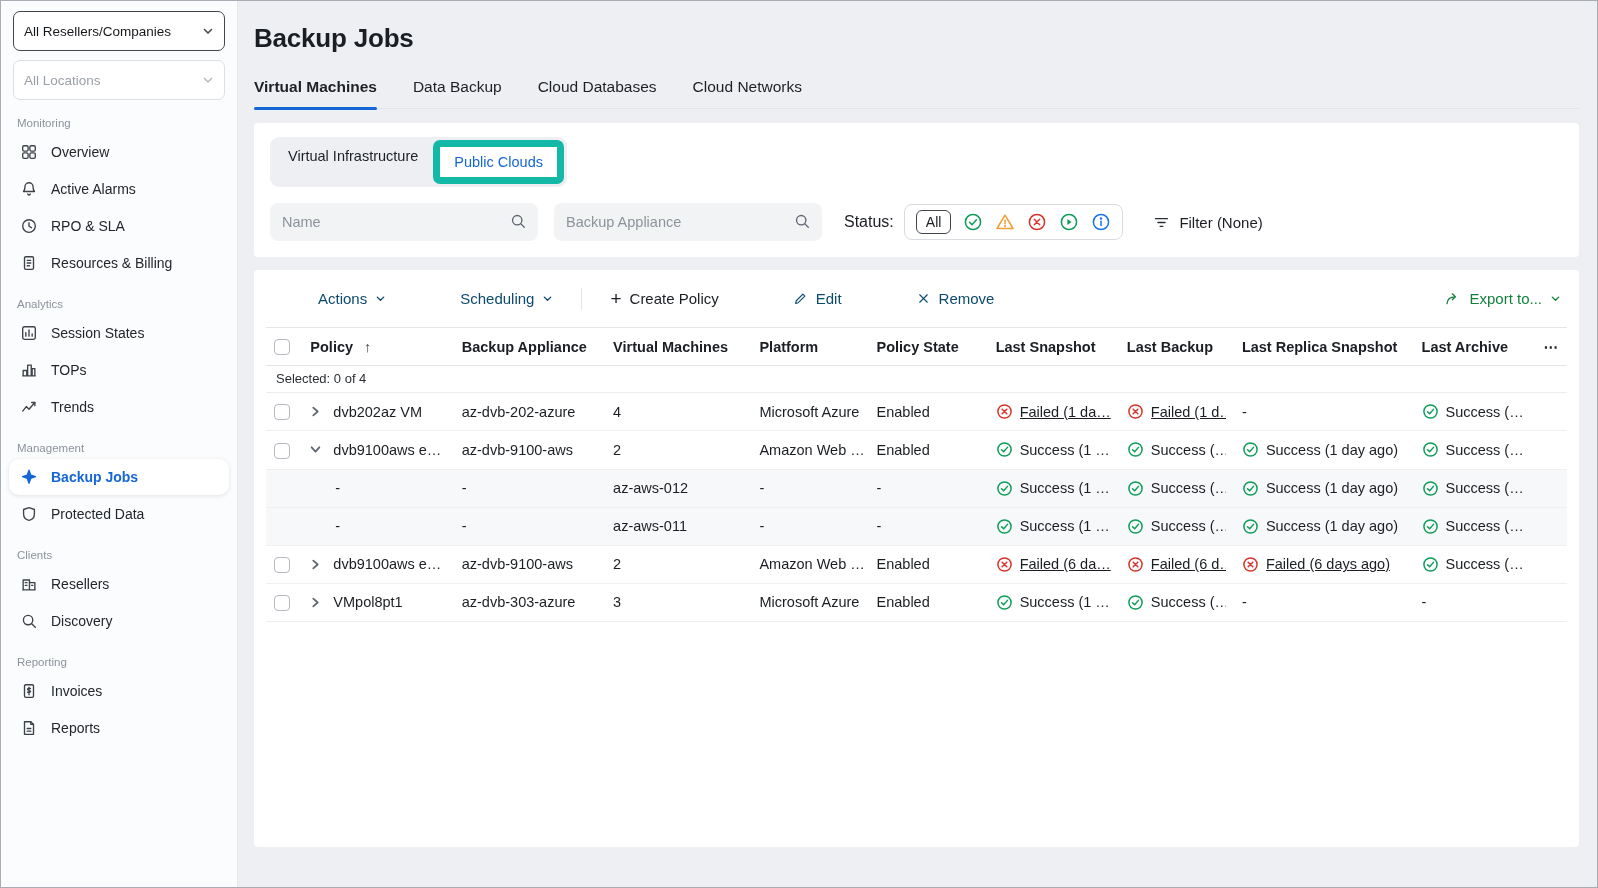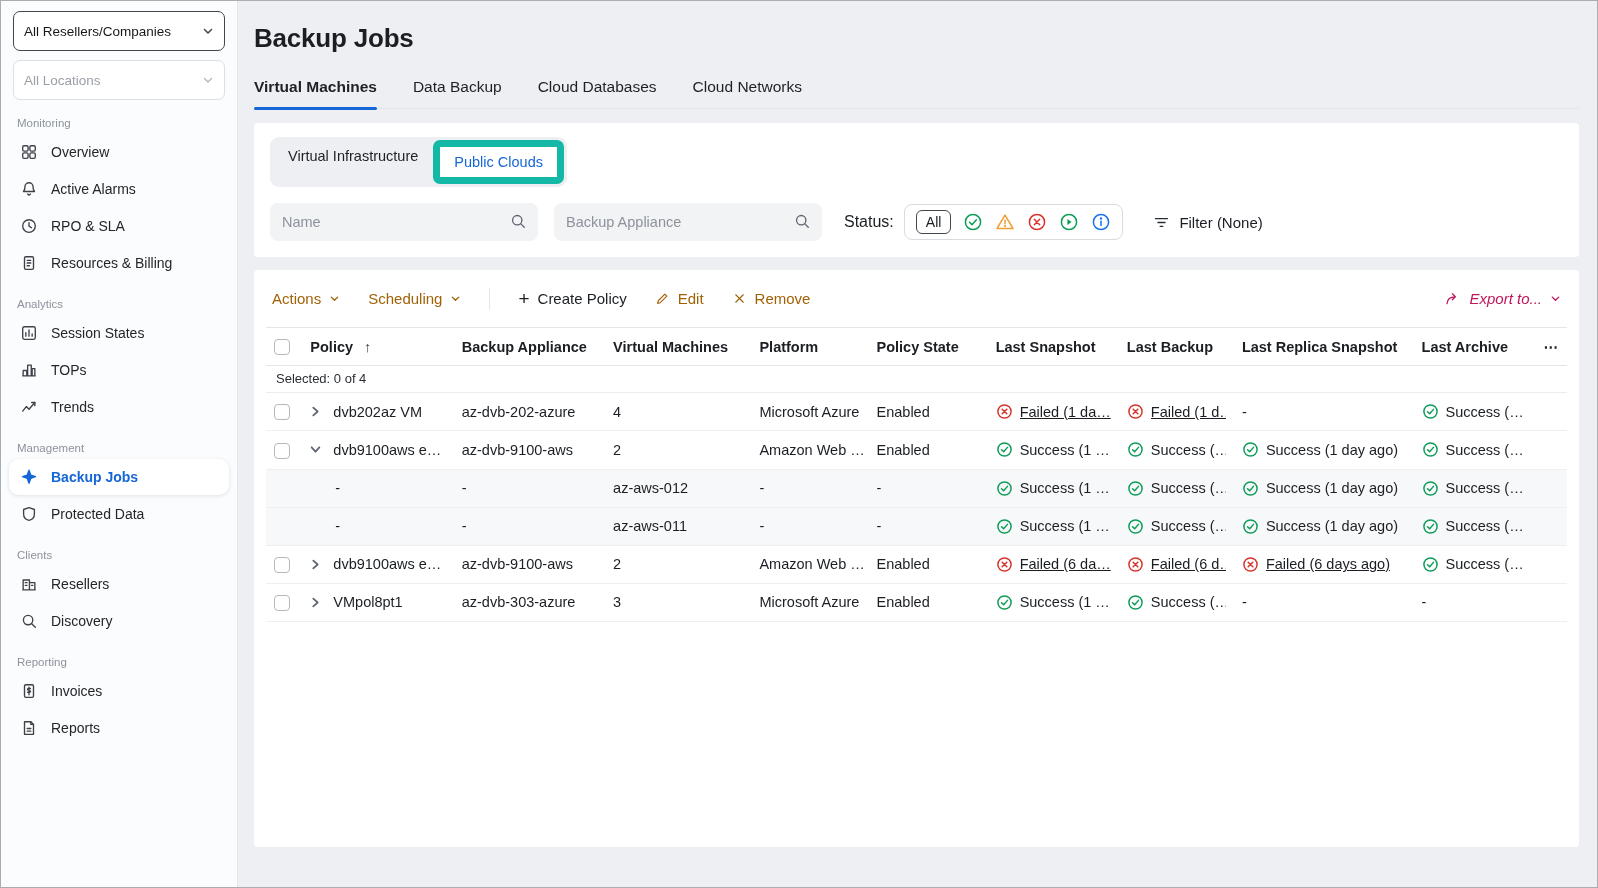--- a/index.html
+++ b/index.html
@@ -48,23 +48,23 @@
   .sic svg { width:20px; height:20px; stroke:currentColor; fill:none; stroke-width:1.5; stroke-linecap:round; stroke-linejoin:round; }
   .green { color:#0f9d58; } .red { color:#d7342c; } .orange { color:#ef9f33; } .blue { color:#1a73e8; }
   .filter-none { display:flex; align-items:center; gap:9px; margin-left:30px; font-size:15px; cursor:pointer; }
   .filter-none svg { width:17px; height:17px; stroke:#2a2e34; fill:none; stroke-width:1.6; stroke-linecap:round; }
 
   .card-table { margin-top:13px; height:577px; overflow:hidden; }
   .toolbar { display:flex; align-items:center; height:57px; padding:0 18px; gap:28px; }
   .tb-item { display:flex; align-items:center; gap:8px; font-size:15px; cursor:pointer; white-space:nowrap; }
   .tb-item svg { width:15px; height:15px; stroke:currentColor; fill:none; stroke-width:1.5; stroke-linecap:round; stroke-linejoin:round; }
   .tb-item .plus { font-size:19px; font-weight:400; line-height:14px; }
-  .tb-disabled { color:#a16207; }
+  .tb-disabled { color:#0c4a6e;margin-left:46px; }
   .tb-divider { width:1px; height:22px; background:#e3e6e9; }
-  .tb-export { margin-left:auto; color:#be185d;font-style:italic; }
+  .tb-export { margin-left:auto; color:#15803d; }
 
   table { width:calc(100% - 24px); margin:0 12px; border-collapse:collapse; table-layout:fixed; font-size:14.5px; }
   th, td { text-align:left; padding:10px 8px; white-space:nowrap; overflow:hidden; }
   thead th { font-weight:700; border-top:1px solid #e3e6e9; border-bottom:1px solid #e3e6e9; }
   .thx { display:flex; align-items:center; gap:11px; }
   .sort { color:#3c4248; font-weight:400; }
   .sel-row td { font-size:13px; padding:5px 8px 6px 10px; border-bottom:1px solid #eaecef; color:#2a2e33; }
   tbody tr.trow td { border-bottom:1px solid #edeff1; }
   tbody tr.child { background:#f7f8fa; }
   .td-check { width:36px; }

